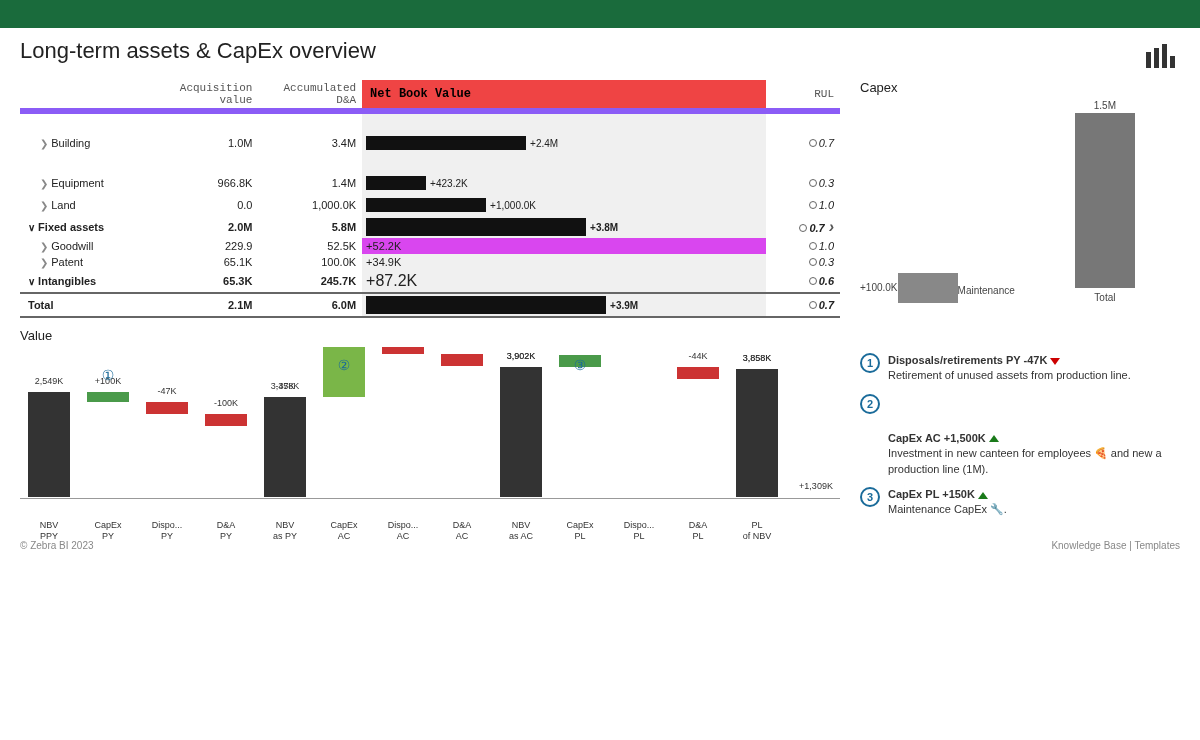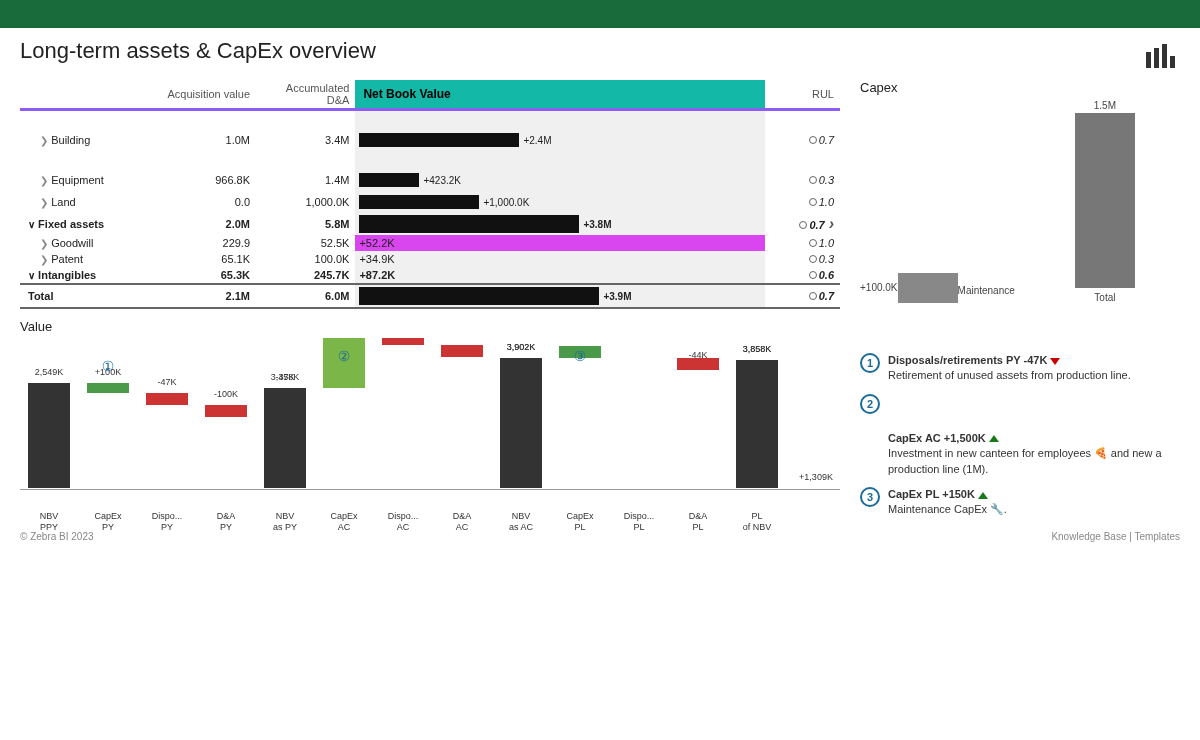--- a/index.html
+++ b/index.html
@@ -14,21 +14,21 @@
     .content-area { display: flex; gap: 20px; }
     
     .left-panel { flex: 0 0 820px; }
     
     .right-panel { flex: 1; }
     
     .section-label { font-size: 11px; color: #555; margin-bottom: 4px; }
     
     
     .assets-table { width: 100%; border-collapse: collapse; font-size: 11px; }
-    .assets-table th { font-weight: normal; color: #555; text-align: right; padding: 2px 6px; border-bottom: 3px solid #8b5cf6; }
+    .assets-table th { font-weight: normal; color: #555; text-align: right; padding: 2px 6px; border-bottom: 6px solid #8b5cf6; font-family: Liberation Mono, monospace; }
     .assets-table th.left { text-align: left; }
     .assets-table th.net-book { text-align: left; font-weight: bold; font-size: 12px; color: #000; }
     .assets-table td { padding: 2px 6px; vertical-align: middle; }
     .assets-table td.name { padding-left: 8px; }
     .assets-table td.indent { padding-left: 20px; }
     .assets-table td.right { text-align: right; }
     .assets-table tr.total-row td { font-weight: bold; border-top: 2px solid #666; border-bottom: 2px solid #666; }
     .assets-table tr.group-row td { font-weight: bold; }
     
     
@@ -37,21 +37,21 @@
     
     
     .value-section { margin-top: 10px; }
     .value-title { font-size: 13px; margin-bottom: 4px; }
     
     
     .annotations { margin-top: 10px; }
     
     .footer { position: absolute; bottom: 6px; left: 20px; right: 20px; display: flex; justify-content: space-between; font-size: 10px; color: #888; }
     
-    .header-nbv { background: #14b8a6; }
+    .header-nbv { background: #ef4444; }
     
     thead tr { border-bottom: 1px solid #bbb; }
   </style>
 </head>
 <body>
 
 <div class="top-bar"></div>
 
 <div class="main-content" style="position:relative;">
 
@@ -161,21 +161,21 @@
                 <td style="background: rgb(240, 240, 240); padding: 2px 4px; position: relative;"><span style="font-size: 11px; font-weight: normal;">+34.9K</span></td>
                 <td style="text-align: right; font-style: italic; font-size: 11px; white-space: nowrap;"><span style="display: inline-flex; align-items: center; gap: 2px;">
                     <span style="display: inline-block; width: 8px; height: 8px; border-radius: 50%; border: 1px solid rgb(102, 102, 102); background: transparent;"></span>
                     <span>0.3</span>
                   </span></td>
               </tr>
               <tr class="group-row">
                 <td class="name" style="font-weight: bold;"><span style="font-size:10px;">∨ </span>Intangibles</td>
                 <td class="right">65.3K</td>
                 <td class="right">245.7K</td>
-                <td style="background: rgb(240, 240, 240); padding: 2px 4px; position: relative;"><span style="font-size: 11px; font-weight: bold;">+87.2K</span></td>
+                <td style="background: rgb(240, 240, 240); padding: 2px 4px; position: relative;"><span style="font-size: 16px; font-weight: normal;">+87.2K</span></td>
                 <td style="text-align: right; font-style: italic; font-size: 11px; white-space: nowrap;"><span style="display: inline-flex; align-items: center; gap: 2px;">
                     <span style="display: inline-block; width: 8px; height: 8px; border-radius: 50%; border: 1px solid rgb(102, 102, 102); background: transparent;"></span>
                     <span>0.6</span>
                   </span></td>
               </tr>
               <tr class="total-row">
                 <td class="name" style="font-weight: bold;">Total</td>
                 <td class="right">2.1M</td>
                 <td class="right">6.0M</td>
                 <td style="background: rgb(240, 240, 240); padding: 2px 4px; position: relative;">
@@ -238,21 +238,21 @@
               </div>
               <div style="display: flex; flex-direction: column; align-items: center; justify-content: flex-end; min-width: 58px; position: relative; height: 150px;">
                 <div style="position: absolute; top: -8px; font-size: 9px; color: rgb(51, 51, 51); text-align: center; width: 60px; left: 50%; transform: translateX(-50%);">+150K</div>
                 <div style="background: rgb(74, 154, 74); width: 42px; height: 12px; position: absolute; bottom: 130px;"></div>
                 <div style="position: absolute; font-size: 14px; color: rgb(26, 107, 154); top: 10px; left: 50%; transform: translateX(-50%);">③</div>
               </div>
               <div style="display: flex; flex-direction: column; align-items: center; justify-content: flex-end; min-width: 58px; position: relative; height: 150px;">
                 <div style="position: absolute; top: -8px; font-size: 9px; color: rgb(51, 51, 51); text-align: center; width: 60px; left: 50%; transform: translateX(-50%);">0K</div>
               </div>
               <div style="display: flex; flex-direction: column; align-items: center; justify-content: flex-end; min-width: 58px; position: relative; height: 150px;">
-                <div style="position: absolute; top: 12px; font-size: 9px; color: rgb(51, 51, 51); text-align: center; width: 60px; left: 50%; transform: translateX(-50%);">-44K</div>
+                <div style="position: absolute; top: 4px; font-size: 9px; color: rgb(51, 51, 51); text-align: center; width: 60px; left: 50%; transform: translateX(-50%);">-44K</div>
                 <div style="background: rgb(204, 51, 51); width: 42px; height: 12px; position: absolute; bottom: 118px;"></div>
               </div>
               <div style="display: flex; flex-direction: column; align-items: center; justify-content: flex-end; min-width: 58px; position: relative; height: 150px;">
                 <div style="position: absolute; top: 6px; font-size: 9px; color: rgb(51, 51, 51); text-align: center; width: 60px; left: 50%; transform: translateX(-50%);">3,858K</div>
                 <div style="position: absolute; top: 6px; font-size: 9px; color: rgb(51, 51, 51); text-align: center; width: 60px; left: 50%; transform: translateX(-50%);">3,858K</div>
                 <div style="background: rgb(51, 51, 51); width: 42px; height: 128px; position: absolute; bottom: 0px;"></div>
               </div>
               <div style="display: flex; flex-direction: column; align-items: center; justify-content: flex-end; min-width: 58px; position: relative; height: 150px;">
                 <div style="position: absolute; top: 134px; font-size: 9px; color: rgb(51, 51, 51); text-align: center; width: 60px; left: 50%; transform: translateX(-50%);">+1,309K</div>
               </div>

